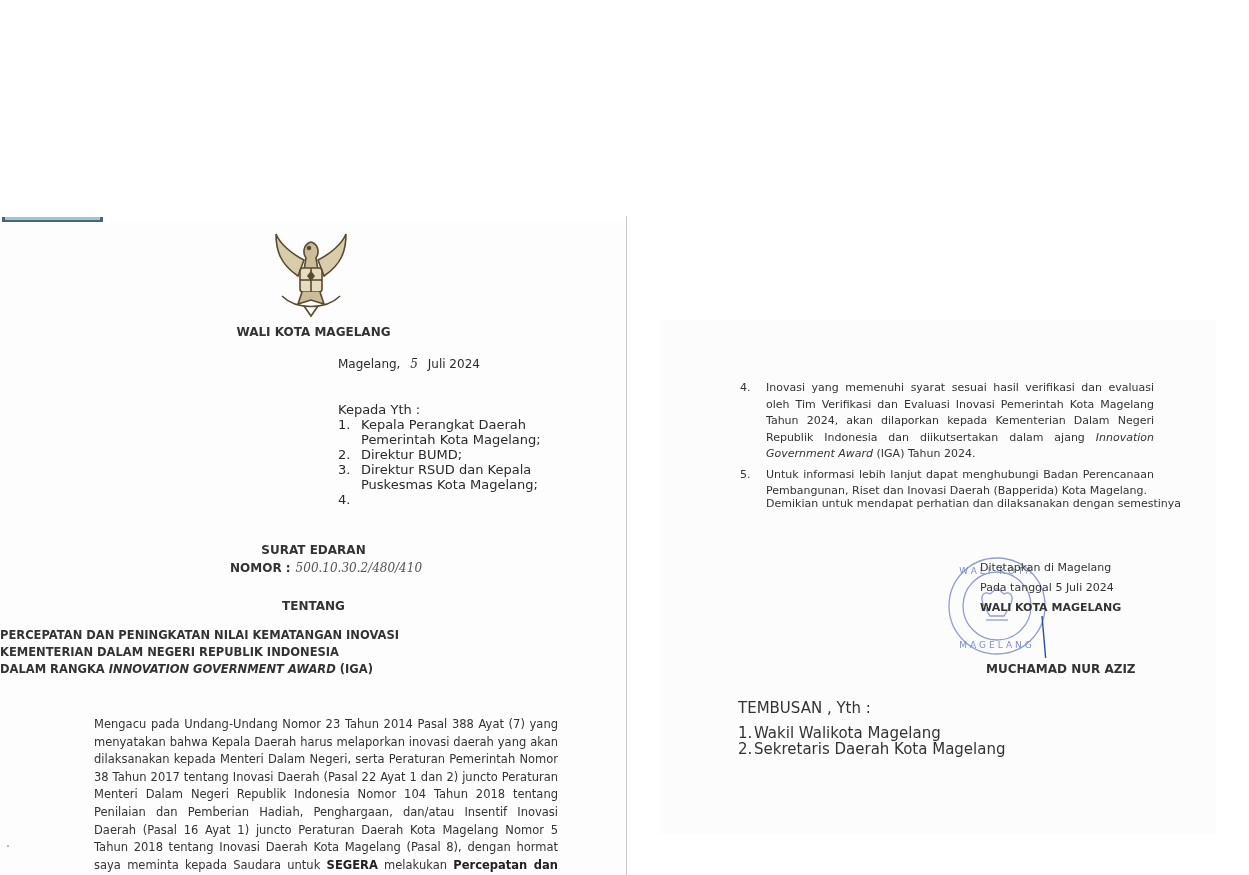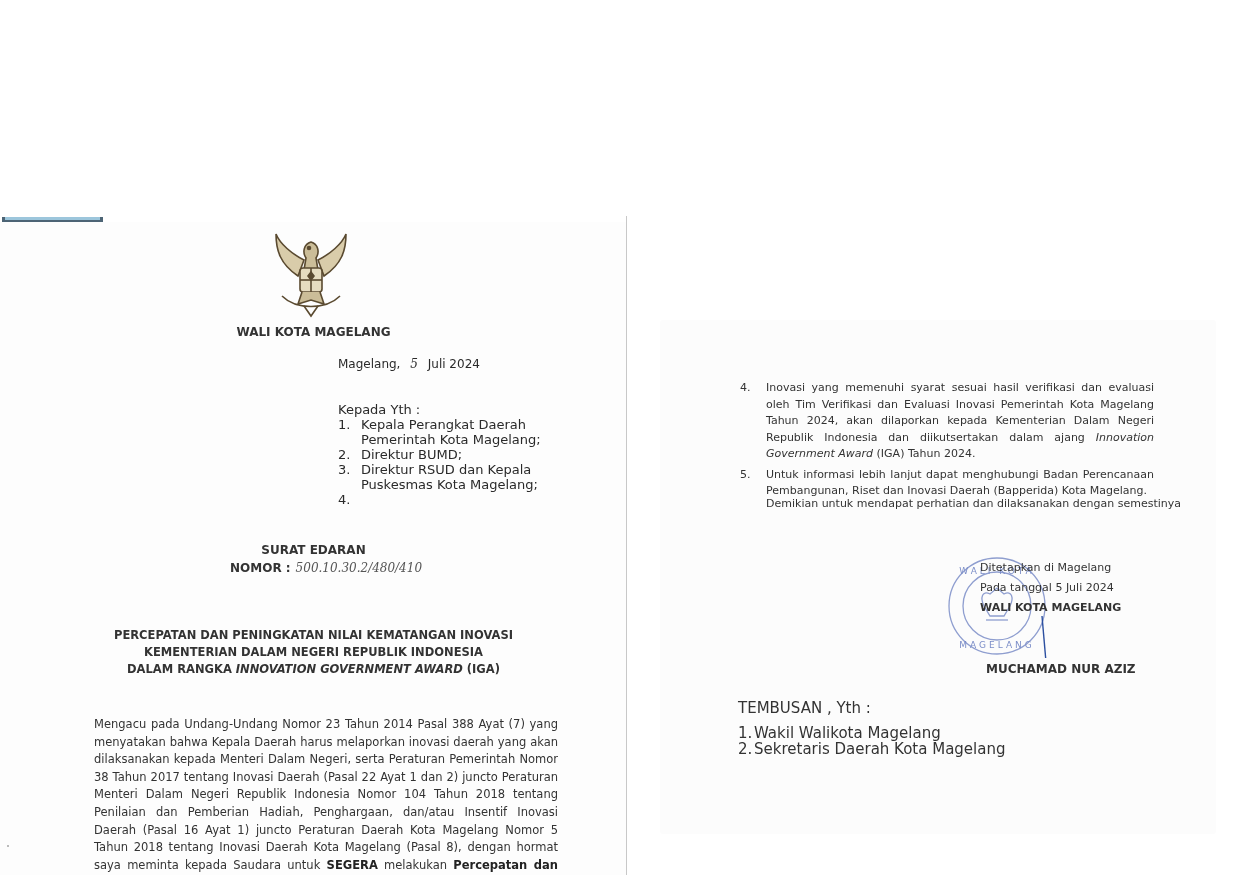--- a/index.html
+++ b/index.html
@@ -44,21 +44,21 @@
       font-weight: bold; font-size: 12px; color: #333;
     }
     .nomor { position: absolute; left: 230px; top: 339px; font-size: 12px; }
     .nomor b { color: #333; }
     .nomor .hand { font-family: "DejaVu Serif", serif; font-style: italic; font-size: 12px; color: #555; padding-left: 5px; }
     .tentang {
       position: absolute; left: 0; width: 627px; top: 377px; text-align: center;
       font-weight: bold; font-size: 12px; color: #333;
     }
     .subject {
-      position: absolute; left: 0; width: 627px; top: 405px; text-align: center;
+      position: absolute; left: 0; width: 627px; top: 405px; 
       font-weight: bold; font-size: 11.5px; line-height: 17px; color: #333;
     }
     .subject i { font-style: italic; }
     .body-text {
       position: absolute; left: 94px; top: 494px; width: 464px;
       font-size: 11.5px; line-height: 17.6px; text-align: justify; color: #333;
     }
     .body-text b { color: #222; }
     .dot-mark { position: absolute; left: 7px; top: 623px; width: 2px; height: 2px; background: #bbb; }
 
@@ -130,20 +130,21 @@
       <li>
           <span class="num">4.</span>
         </li>
     </ol>
   </div>
 
   <div class="se-title">SURAT EDARAN</div>
   <div class="nomor">
     <b>NOMOR :</b><span class="hand">500.10.30.2/480/410</span>
   </div>
+  <div class="tentang">TENTANG</div>
 
   <div class="subject">
     <div>PERCEPATAN DAN PENINGKATAN NILAI KEMATANGAN INOVASI</div>
     <div>KEMENTERIAN DALAM NEGERI REPUBLIK INDONESIA</div>
     <div><span>DALAM RANGKA </span><i>INNOVATION GOVERNMENT AWARD</i><span> (IGA)</span></div>
   </div>
 
   <div class="body-text">
     <span>Mengacu pada Undang-Undang Nomor 23 Tahun 2014 Pasal 388 Ayat (7) yang menyatakan bahwa Kepala Daerah harus melaporkan inovasi daerah yang akan dilaksanakan kepada Menteri Dalam Negeri, serta Peraturan Pemerintah Nomor 38 Tahun 2017 tentang Inovasi Daerah (Pasal 22 Ayat 1 dan 2) juncto Peraturan Menteri Dalam Negeri Republik Indonesia Nomor 104 Tahun 2018 tentang Penilaian dan Pemberian Hadiah, Penghargaan, dan/atau Insentif Inovasi Daerah (Pasal 16 Ayat 1) juncto Peraturan Daerah Kota Magelang Nomor 5 Tahun 2018 tentang Inovasi Daerah Kota Magelang (Pasal 8), dengan hormat saya meminta kepada Saudara untuk </span><b>SEGERA</b><span> melakukan </span><b>Percepatan dan Peningkatan Nilai Kematangan</b>
   </div>

